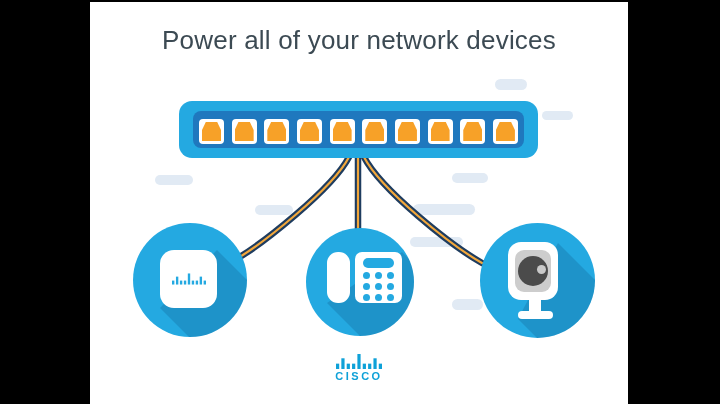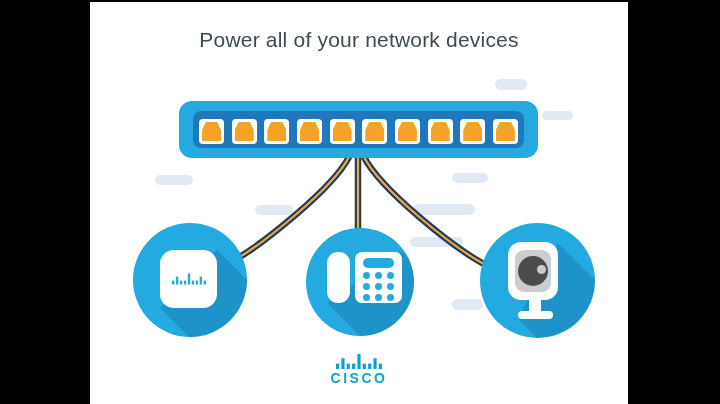--- a/index.html
+++ b/index.html
@@ -9,21 +9,21 @@
     --cyan:#24A9E1; --panel:#1F78BE; --orange:#F7A128; --brand:#0EA1D8; --title-color:#3C4A53;
   }
   .canvas{position:absolute;left:90px;top:2px;width:538px;height:402px;background:#fff;}
   .bar{position:absolute;background:#000;}
   .bar.left{left:0;top:0;width:90px;height:404px;}
   .bar.right{left:628px;top:0;width:92px;height:404px;}
   .bar.top{left:0;top:0;width:720px;height:2px;}
 
   .title{
     position:absolute;left:90px;top:27px;width:538px;text-align:center;
-    color:var(--title-color);font-size:21px;line-height:26.5px;font-weight:300;letter-spacing:.2px;
+    color:var(--title-color);font-size:26px;line-height:26.5px;font-weight:300;letter-spacing:.2px;
   }
 
   .dash{position:absolute;background:#E1EAF4;border-radius:6px;}
 
   
   .switch{position:absolute;left:179px;top:101px;width:359px;height:57px;background:var(--cyan);border-radius:13px;}
   .panel{position:absolute;left:14px;right:14px;top:10px;bottom:10px;background:var(--panel);border-radius:8px;
          display:flex;justify-content:space-between;align-items:flex-start;padding:8px 6px 2px;box-sizing:border-box;}
   .port{width:25px;height:25px;background:#fff;border-radius:4px;padding:3px;box-sizing:border-box;}
   .jack{width:100%;height:100%;background:var(--orange);
@@ -58,21 +58,21 @@
   .cam-square{position:absolute;left:28px;top:19px;width:50px;height:58px;background:#fff;border-radius:13px;}
   .cam-inner{position:absolute;left:7px;top:8px;width:36px;height:42px;background:#CDCDCD;border-radius:9px;}
   .lens{position:absolute;left:3px;top:6px;width:30px;height:30px;border-radius:50%;background:#4B4B4B;}
   .glint{position:absolute;left:19px;top:9px;width:9px;height:9px;border-radius:50%;background:#C9C9C9;}
   .cam-stem{position:absolute;left:49px;top:75px;width:12px;height:16px;background:#fff;}
   .cam-base{position:absolute;left:38px;top:88px;width:35px;height:8px;background:#fff;border-radius:4px;}
 
   
   .brand{position:absolute;left:90px;top:354px;width:538px;text-align:center;}
   .brand svg{display:block;margin:0 auto;}
-  .wordmark{margin-top:1px;color:var(--brand);font-size:14px;font-weight:bold;letter-spacing:2.5px;}
+  .wordmark{margin-top:1px;color:var(--brand);font-size:11px;font-weight:bold;letter-spacing:2.5px;}
 </style>
 </head>
 <body>
 
 <div class="stage" style="--cyan: #24A9E1; --panel: #1F78BE; --orange: #F7A128; --brand: #0EA1D8; --title-color: #3C4A53;">
   <div class="canvas"></div>
 
   <div class="bar left"></div>
   <div class="bar right"></div>
   <div class="bar top"></div>

